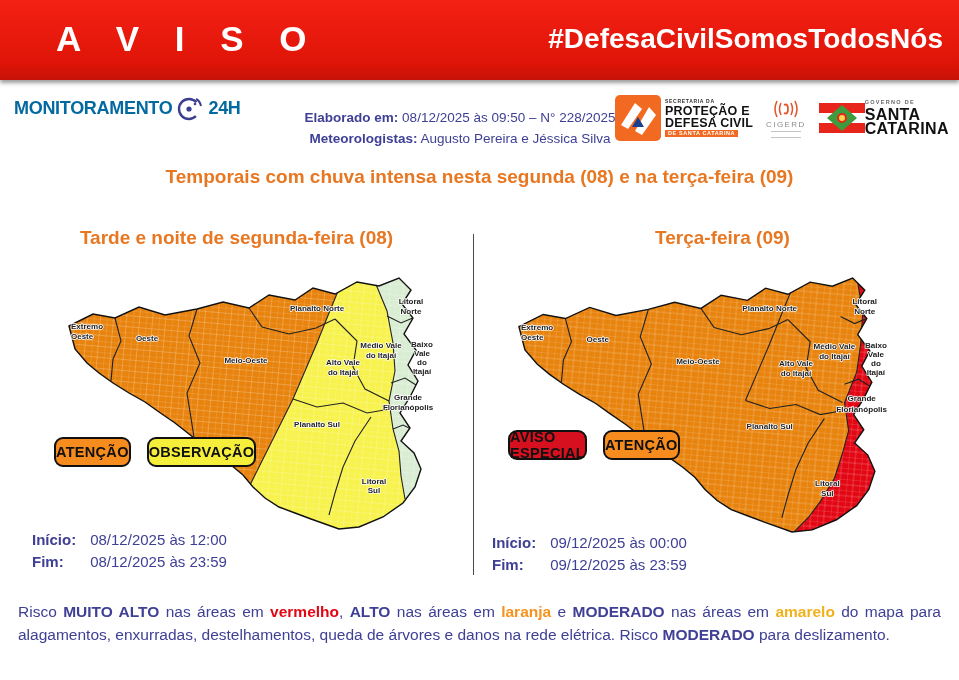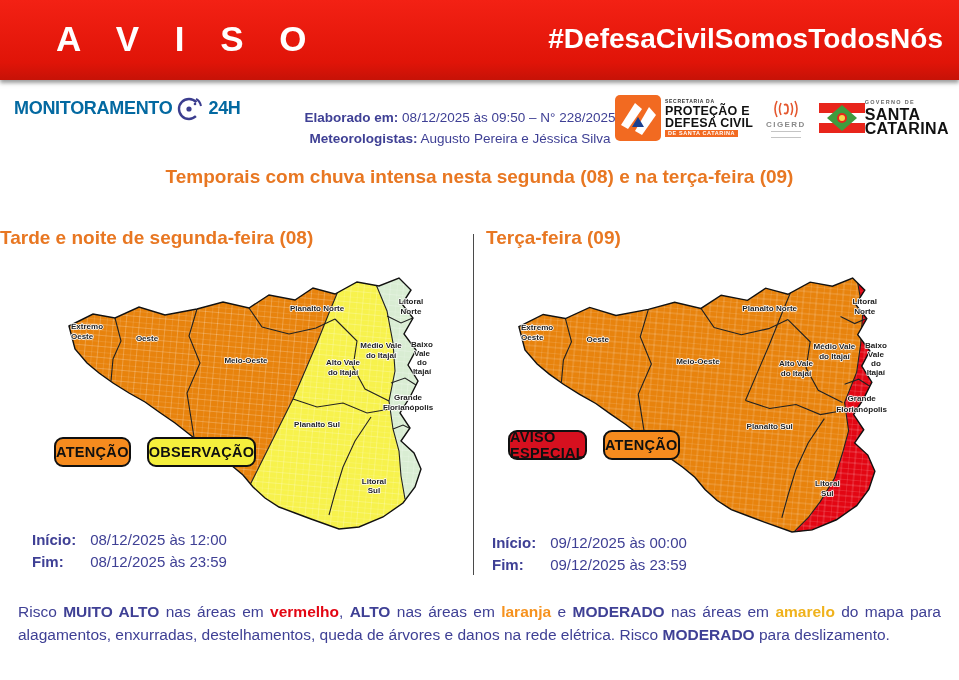--- a/index.html
+++ b/index.html
@@ -23,31 +23,31 @@
         font-size:13.5px;line-height:21px;}
   .elab b{font-weight:700;}
   .logos{right:10px;top:91px;display:flex;align-items:center;gap:13px;height:54px;padding-left:23px;}
   .dc{display:flex;align-items:center;gap:4px;}
   .dc-text{display:flex;flex-direction:column;line-height:1;}
   .dc-l1{font-size:5px;font-weight:700;letter-spacing:.7px;color:#333;margin-bottom:1px;}
   .dc-l2,.dc-l3{font-size:12.5px;font-weight:800;color:#111;line-height:12px;letter-spacing:.2px;}
   .dc-l4{font-size:5.5px;font-weight:700;color:#fff;background:#F26A21;
          padding:1px 3px;letter-spacing:.6px;margin-top:1px;align-self:flex-start;}
   .cig{display:flex;flex-direction:column;align-items:center;}
-  .cig-name{font-size:8px;font-weight:700;color:#8a8a8a;letter-spacing:1.4px;margin-top:1px;}
+  .cig-name{font-size:8px;font-weight:400;color:#8a8a8a;letter-spacing:1.4px;margin-top:1px;}
   .cig-sub{width:30px;height:5px;border-top:1px solid #c4c4c4;border-bottom:1px solid #c4c4c4;margin-top:2px;}
   .gov{display:flex;align-items:center;}
   .gov-text{display:flex;flex-direction:column;line-height:1;}
   .gov-l1{font-size:5.5px;font-weight:700;color:#6a6a6a;letter-spacing:1.3px;margin-bottom:2px;}
   .gov-l2{font-size:16px;font-weight:800;color:#111;line-height:14px;letter-spacing:.4px;}
 
   
   .main-title{left:0;top:166px;width:959px;text-align:center;color:#E87722;
               font-size:19px;font-weight:700;}
-  .panel-title{top:227px;color:#E87722;font-size:19px;font-weight:700;}
+  .panel-title{top:227px;text-align:center;color:#E87722;font-size:19px;font-weight:700;}
   .pt-left{left:0;width:473px;}
   .pt-right{left:486px;width:473px;}
   .divider{left:473px;top:234px;width:1px;height:341px;background:#4a4a4a;}
 
   
   .map-left{left:58px;top:271px;width:392px;height:266px;}
   .map-right{left:506px;top:271px;width:400px;height:269px;}
   .mlbl{font-family:"Liberation Sans",sans-serif;font-size:8px;font-weight:700;fill:#1c1c1c;
         stroke:#ffffff;stroke-width:1.5px;paint-order:stroke;stroke-linejoin:round;text-anchor:middle;}
   .mlbl-start{text-anchor:start;}

